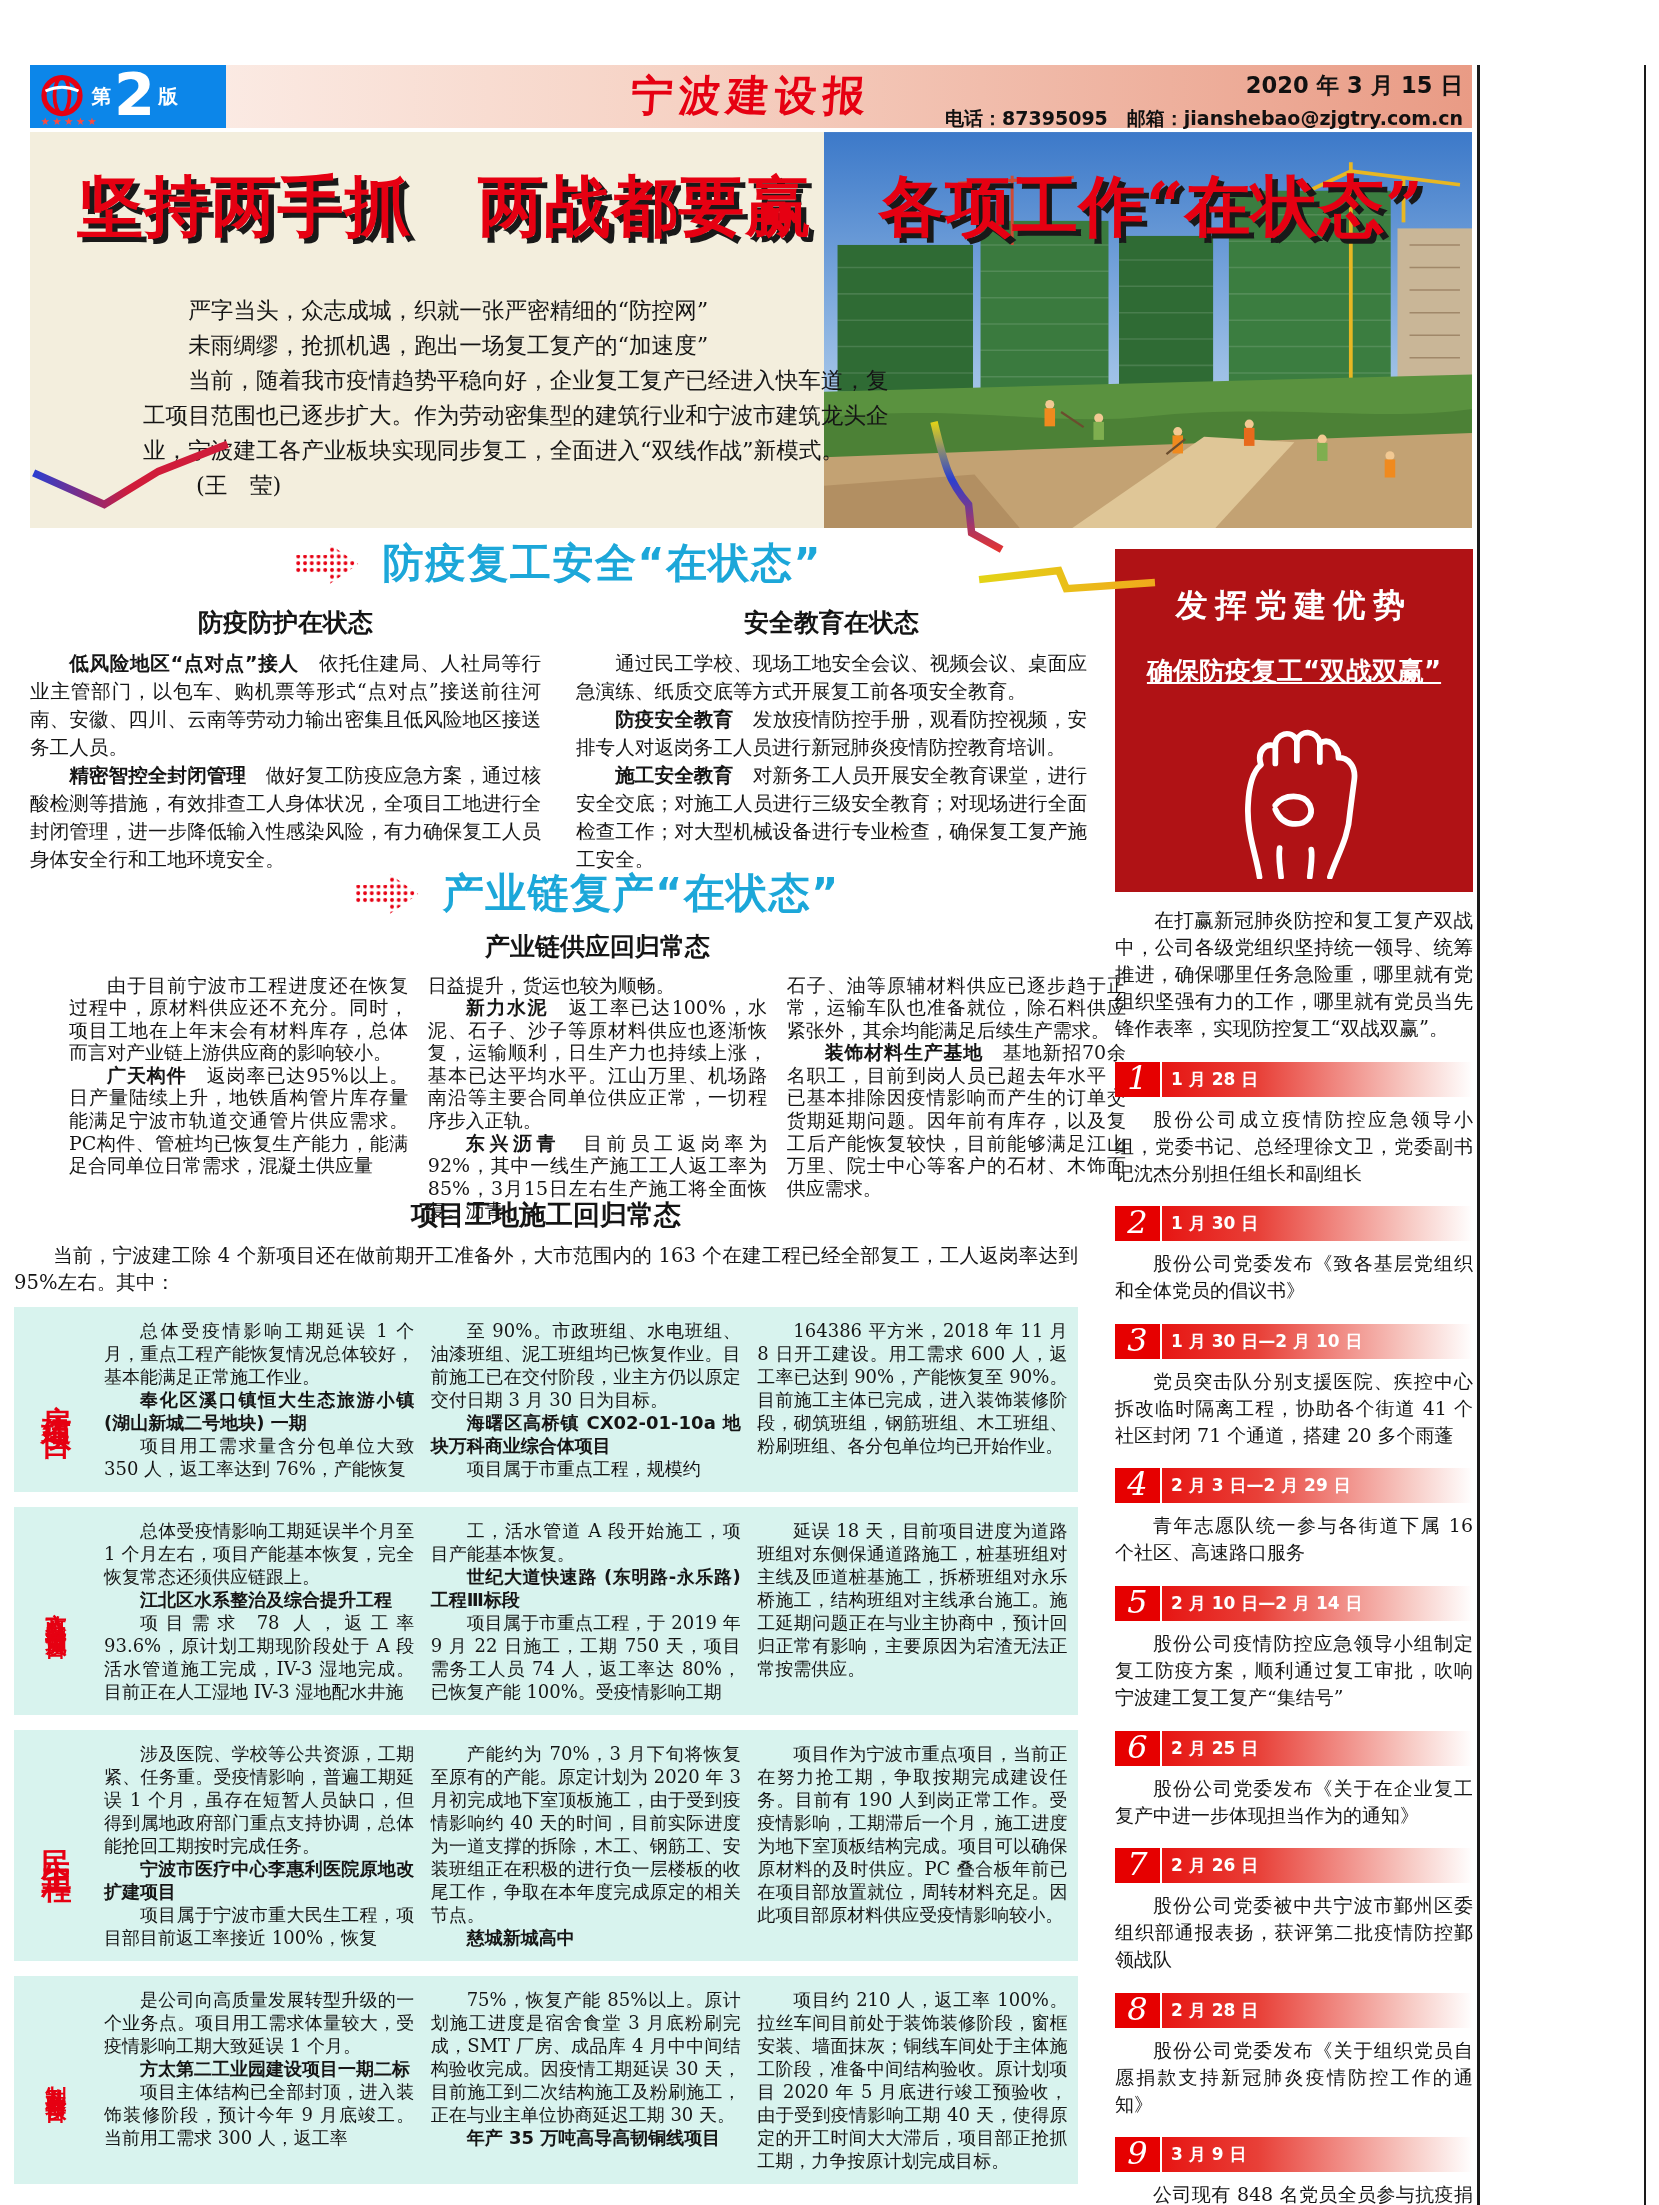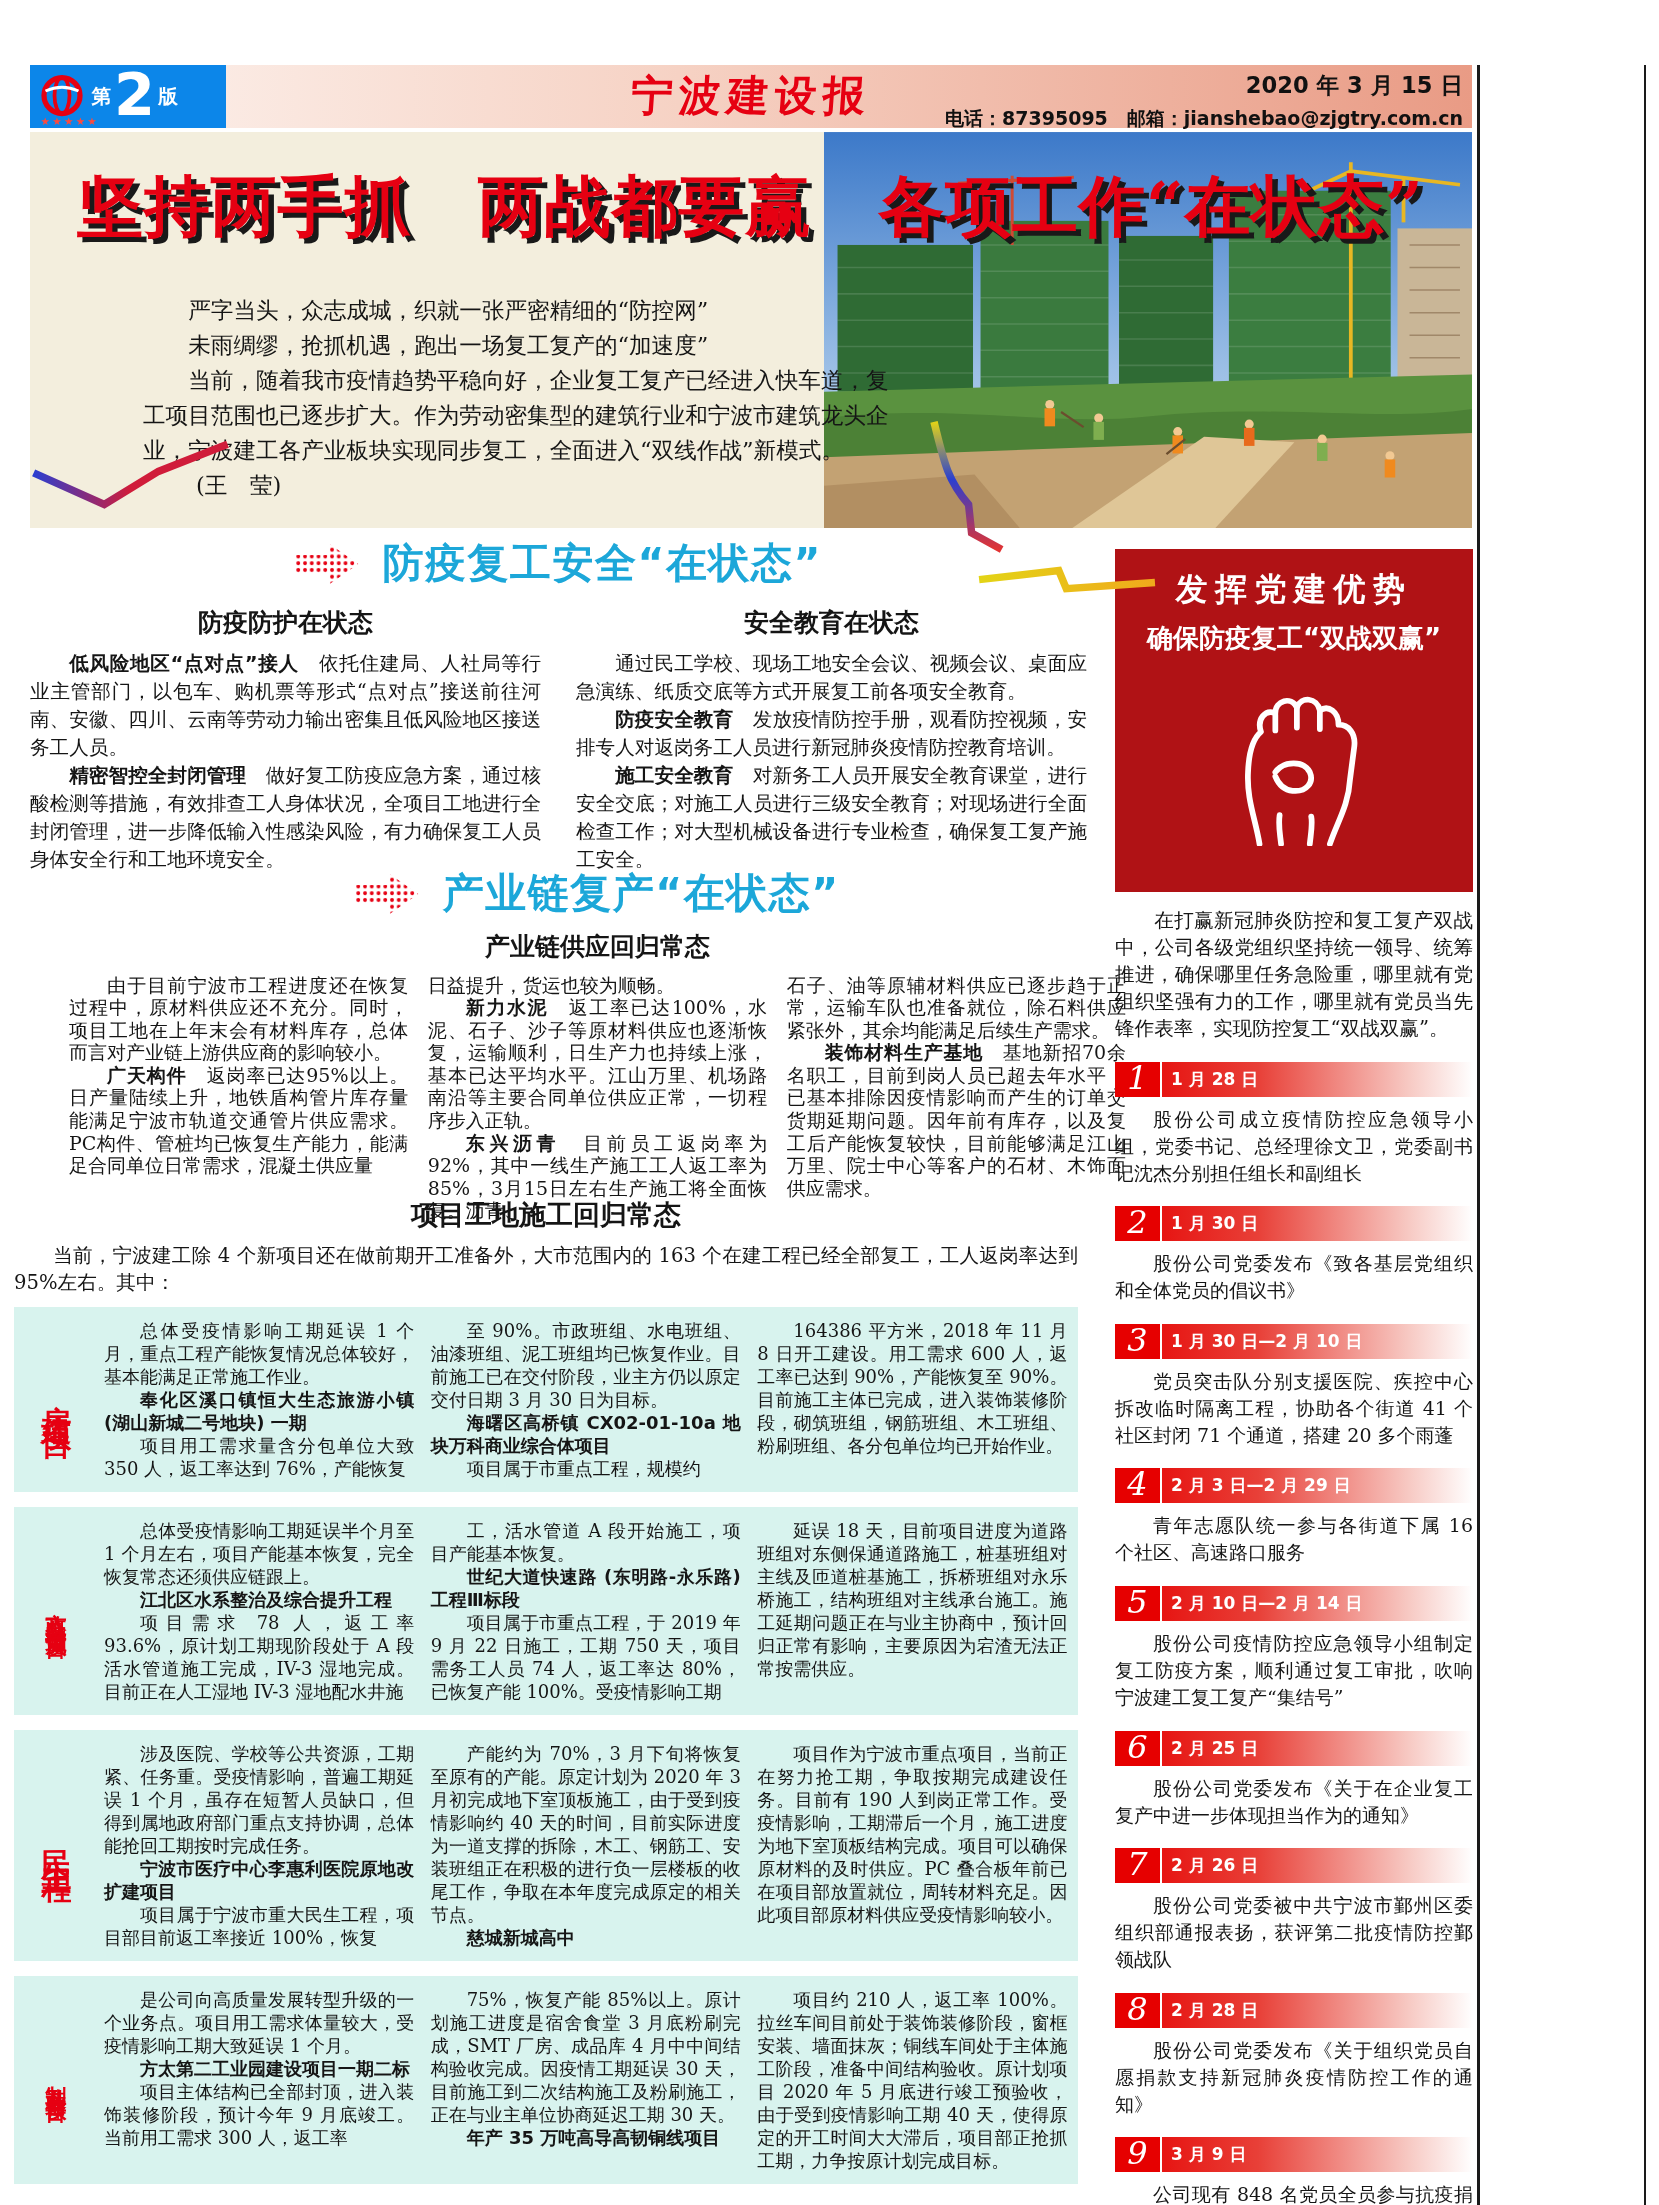--- a/index.html
+++ b/index.html
@@ -65,25 +65,25 @@
   .prow{display:flex;background:#d8f3ee;padding:12px 10.5px;gap:16.5px;}
   .rlabel{flex:0 0 63px;display:flex;align-items:center;justify-content:center;}
   .rlabel span{writing-mode:vertical-rl;text-orientation:upright;color:#e60012;font-weight:700;
      font-family:"DejaVu Sans","Liberation Sans",sans-serif;}
   .rcol{flex:1;min-width:0;}
   .rcol .para{font-size:18px;line-height:23px;text-align:justify;text-indent:2em;margin:0;}
 
   
   #sidebar{left:1115px;top:549px;width:358px;}
   .redbox{background:#b01215;height:343px;box-sizing:border-box;color:#fff;text-align:center;
-     padding-top:19px;}
+     padding-top:35px;}
   .rb1{font-size:32px;font-weight:700;letter-spacing:7.5px;
      font-family:"DejaVu Sans","Liberation Sans",sans-serif;}
-  .rb2{font-size:26px;font-weight:700;margin-top:9px;
-     font-family:"DejaVu Sans","Liberation Sans",sans-serif;}
+  .rb2{font-size:26px;font-weight:700;margin-top:26px;
+     font-family:"DejaVu Sans","Liberation Sans",sans-serif;text-decoration:underline;}
   .fist{margin-top:1.5px;}
   .sb-intro{font-size:19.6px;line-height:27px;text-indent:2em;margin:15px 0 0;text-align:justify;}
   .tl-item{margin-top:19.6px;}
   .tl-bar{height:35px;display:flex;align-items:stretch;
      background:linear-gradient(90deg,#e60000 0%,#e84038 40%,#f7c9c3 82%,#ffffff 100%);}
   .tl-num{flex:0 0 45px;background:#e60000;border-right:2.3px solid #ffffff;color:#fff;
      font-style:italic;font-size:32px;display:flex;align-items:center;justify-content:center;
      padding-bottom:3px;}
   .tl-date{color:#fff;font-weight:700;font-size:17px;display:flex;align-items:center;
      padding-left:9px;font-family:"DejaVu Sans","Liberation Sans",sans-serif;white-space:nowrap;}

